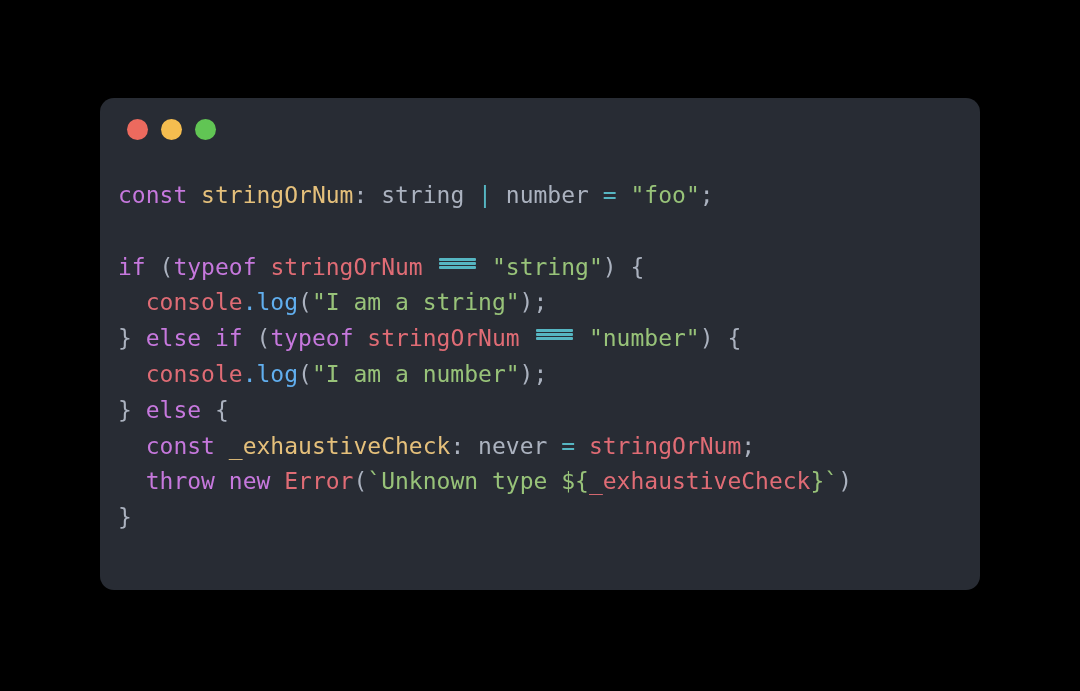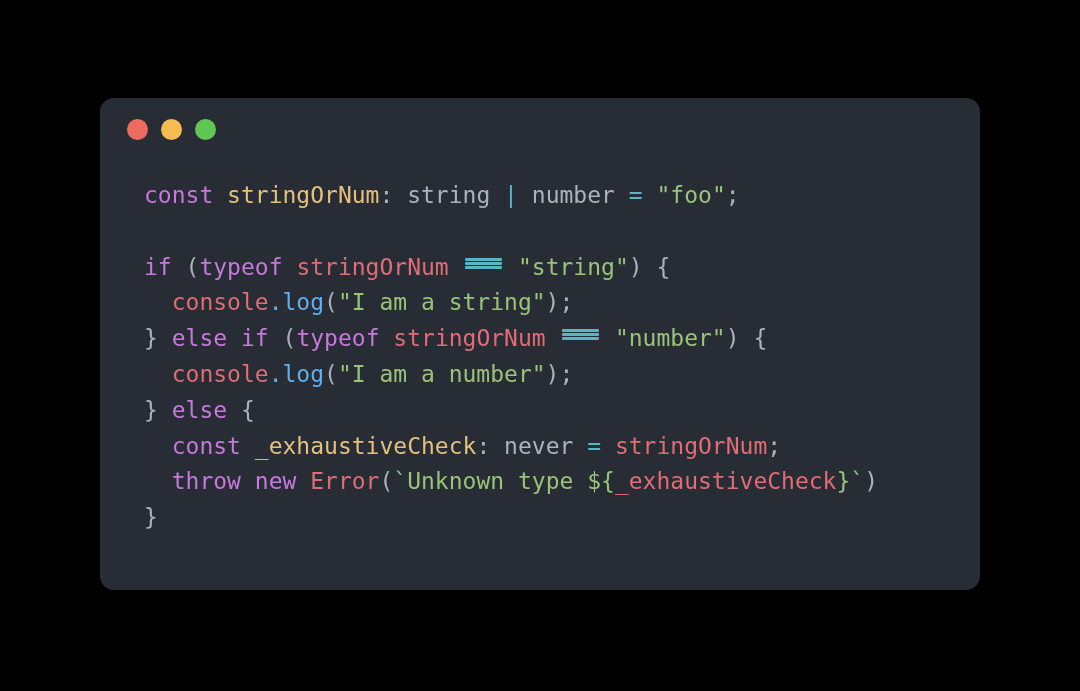--- a/index.html
+++ b/index.html
@@ -63,21 +63,21 @@
   .dot-min    { background: #f5bd4f; }
   .dot-max    { background: #61c554; }
 
   
   .code-body {
     position: absolute;
     left: 0;
     top: 62px;
     right: 0;
     bottom: 0;
-    padding: 18px 28px 0 44px;
+    padding: 18px 28px 0 18px;
     box-sizing: border-box;
   }
 
   pre.code {
     margin: 0;
     padding: 0;
     font-family: "DejaVu Sans Mono", monospace;
     font-size: 23px;
     line-height: 35.8px;
     letter-spacing: 0px;

